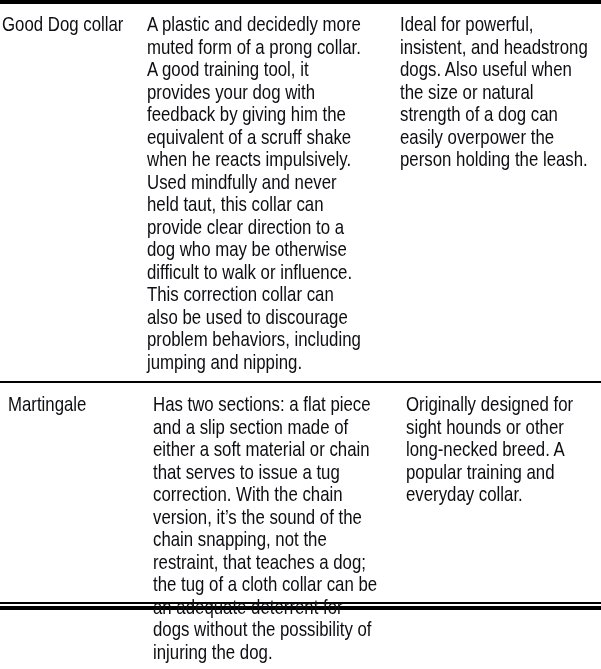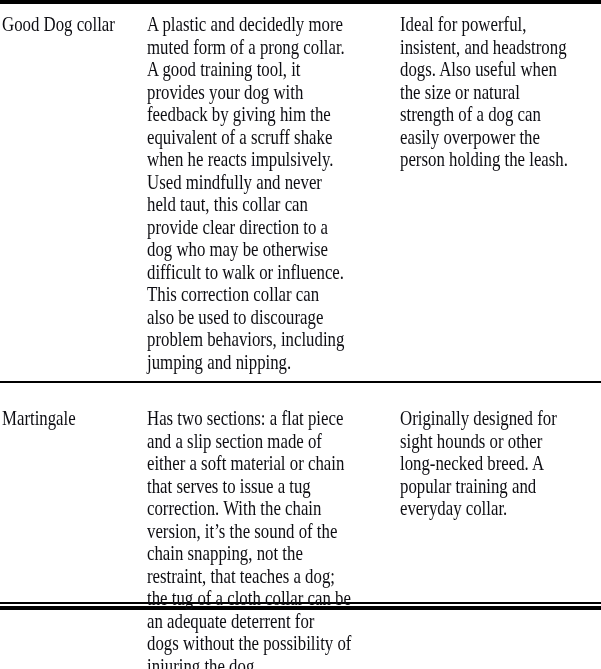--- a/index.html
+++ b/index.html
@@ -2,33 +2,33 @@
 <html><head>
 <meta charset="utf-8">
 <style>
   html, body { margin: 0; padding: 0; background: #ffffff; }
   .page {
     position: relative;
     width: 601px;
     height: 669px;
     background: #ffffff;
     box-sizing: border-box;
-    font-family: Liberation Serif, serif;
+    font-family: Liberation Sans, sans-serif;
     color: #0d0d12;
     overflow: hidden;
   }
   .rule-top    { height: 4px; background: #000; }
   .row {
     display: grid;
     grid-template-columns: 145px 253px 1fr;
     box-sizing: border-box;
     padding-left: 2px;
   }
   .row-1 { height: 377px; padding-top: 9px; }
-  .row-2 { height: 219px; padding-top: 24px; }
+  .row-2 { height: 219px; padding-top: 10px; margin-left: 6px; }
   .row-divider { height: 2px; background: #000; }
   .rule-bottom-thin  { height: 2px; background: #000; margin-bottom: 2px; }
   .rule-bottom-thick { height: 4px; background: #000; }
   .cell { overflow: visible; }
   .cell-text {
     font-size: 21px;
     line-height: 22.5px;
     white-space: pre;
     transform: scaleX(0.8);
     transform-origin: 0 0;

